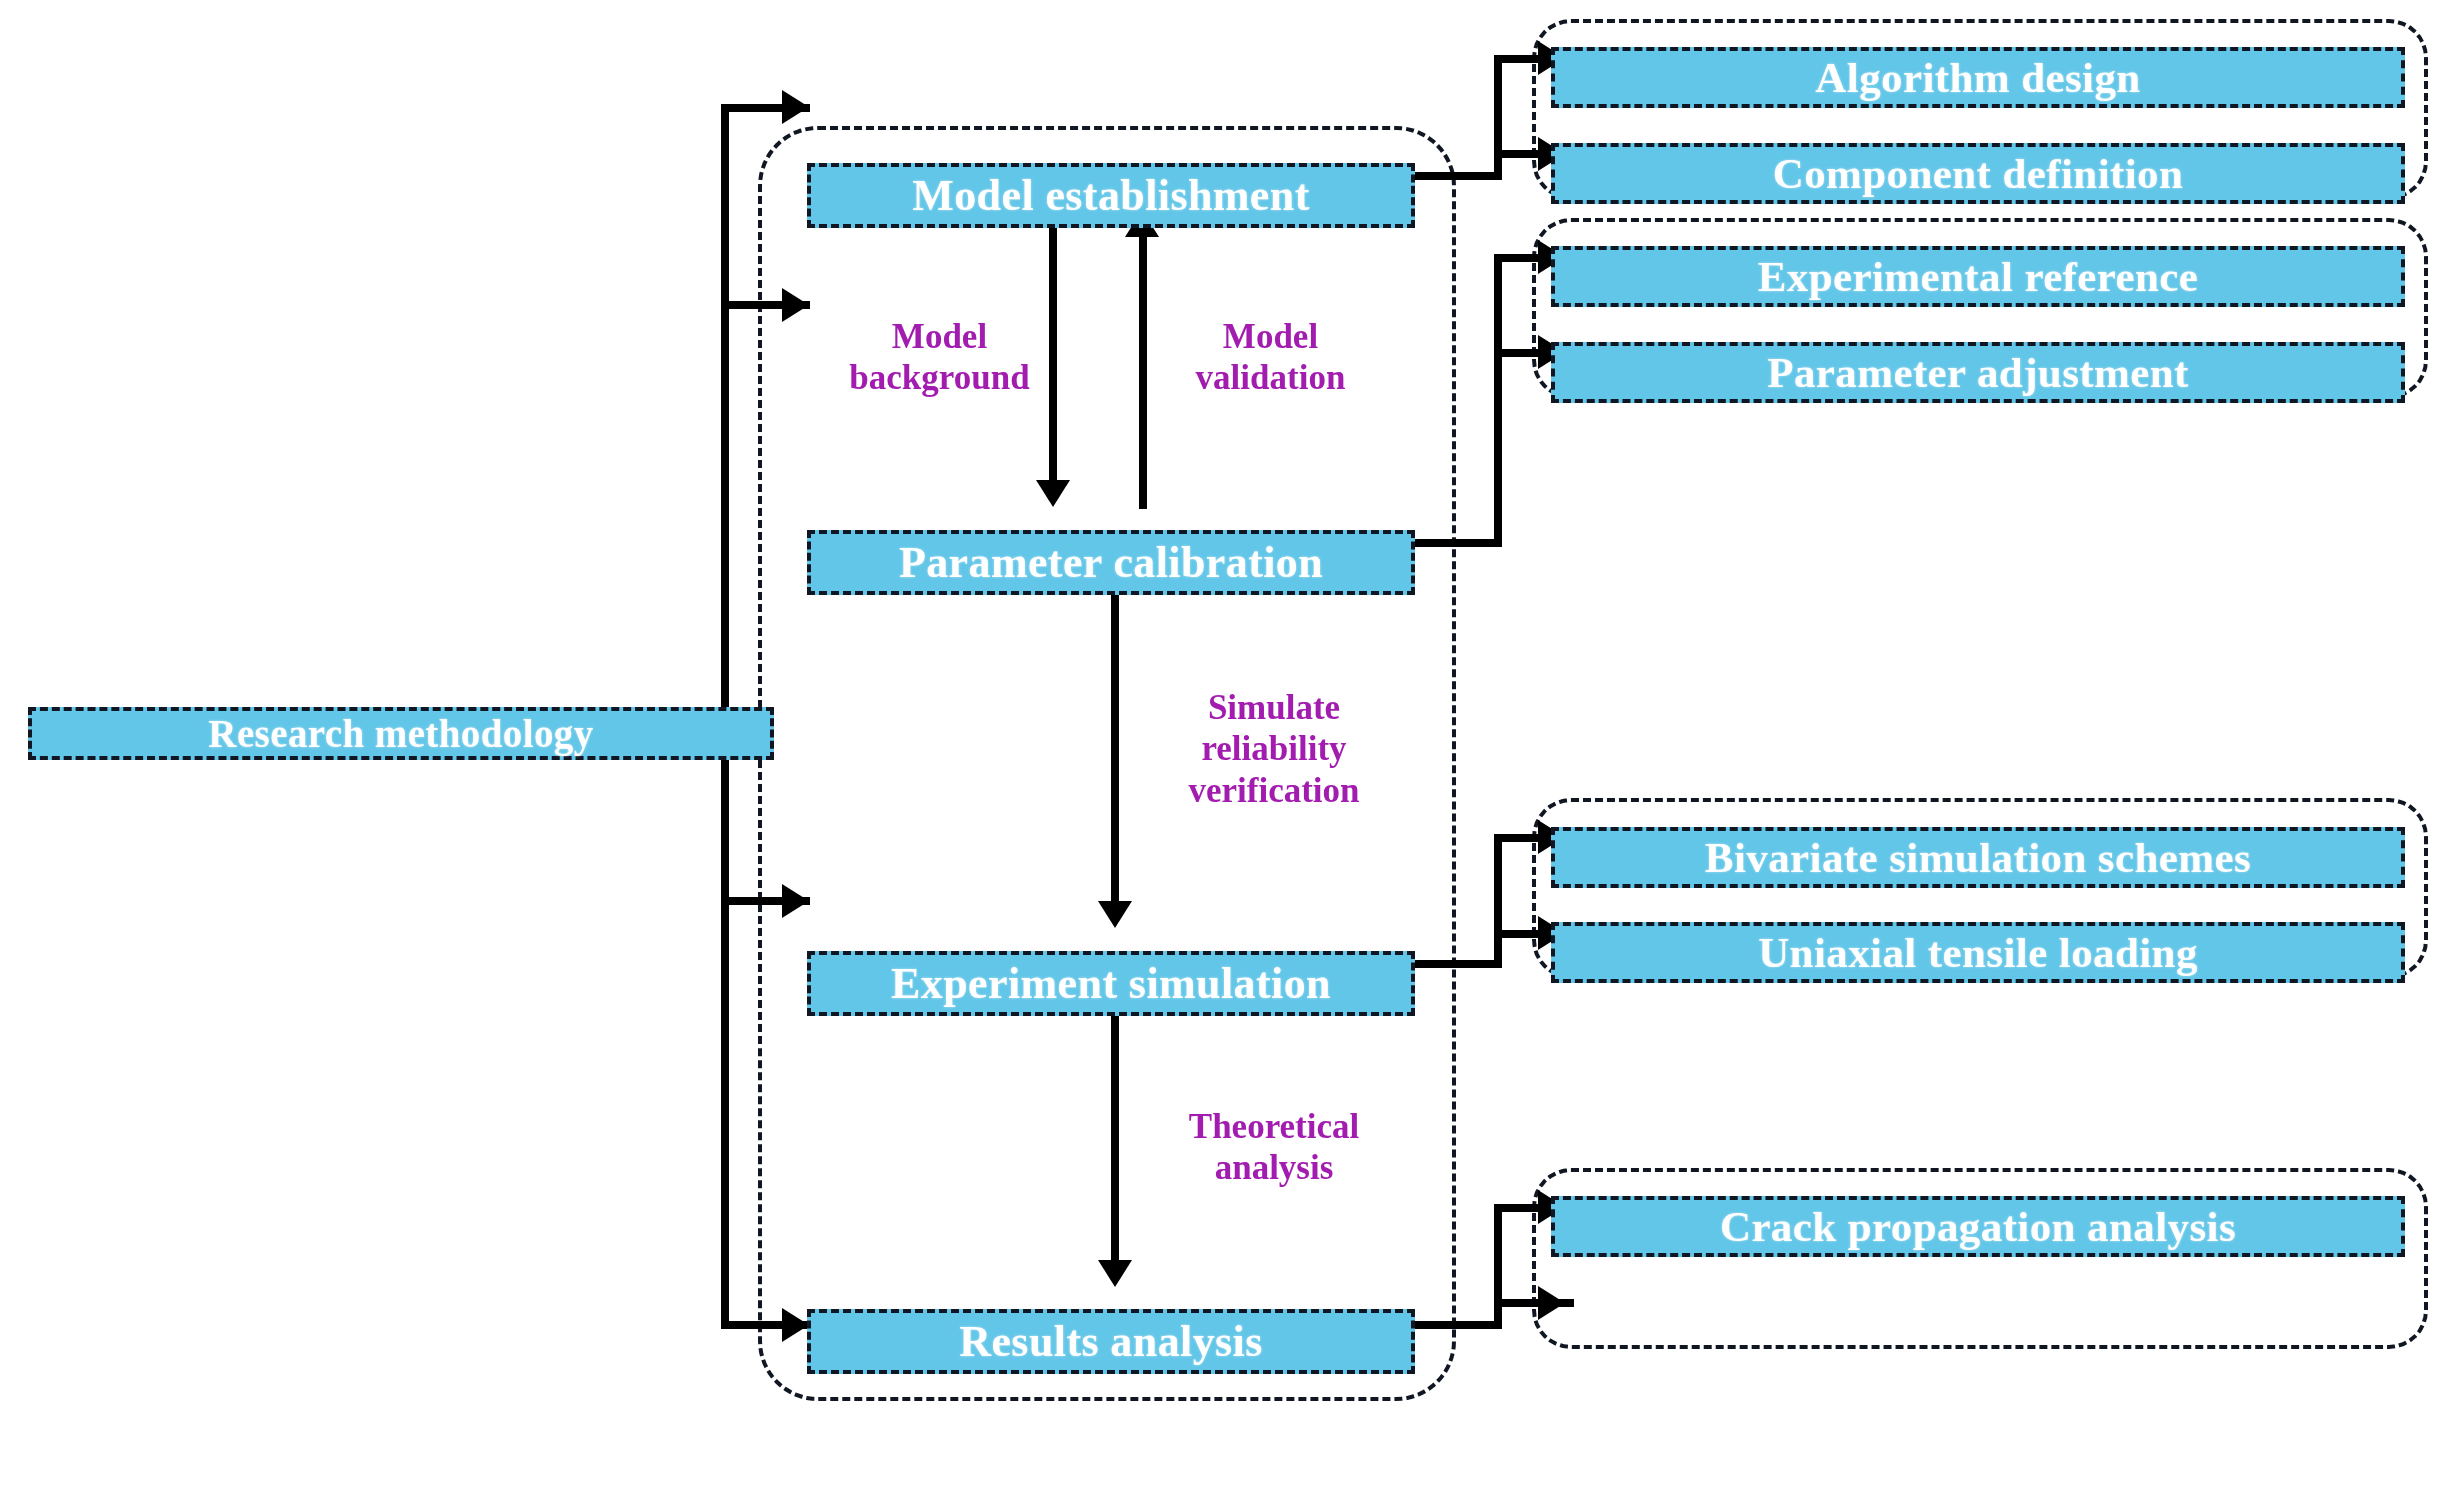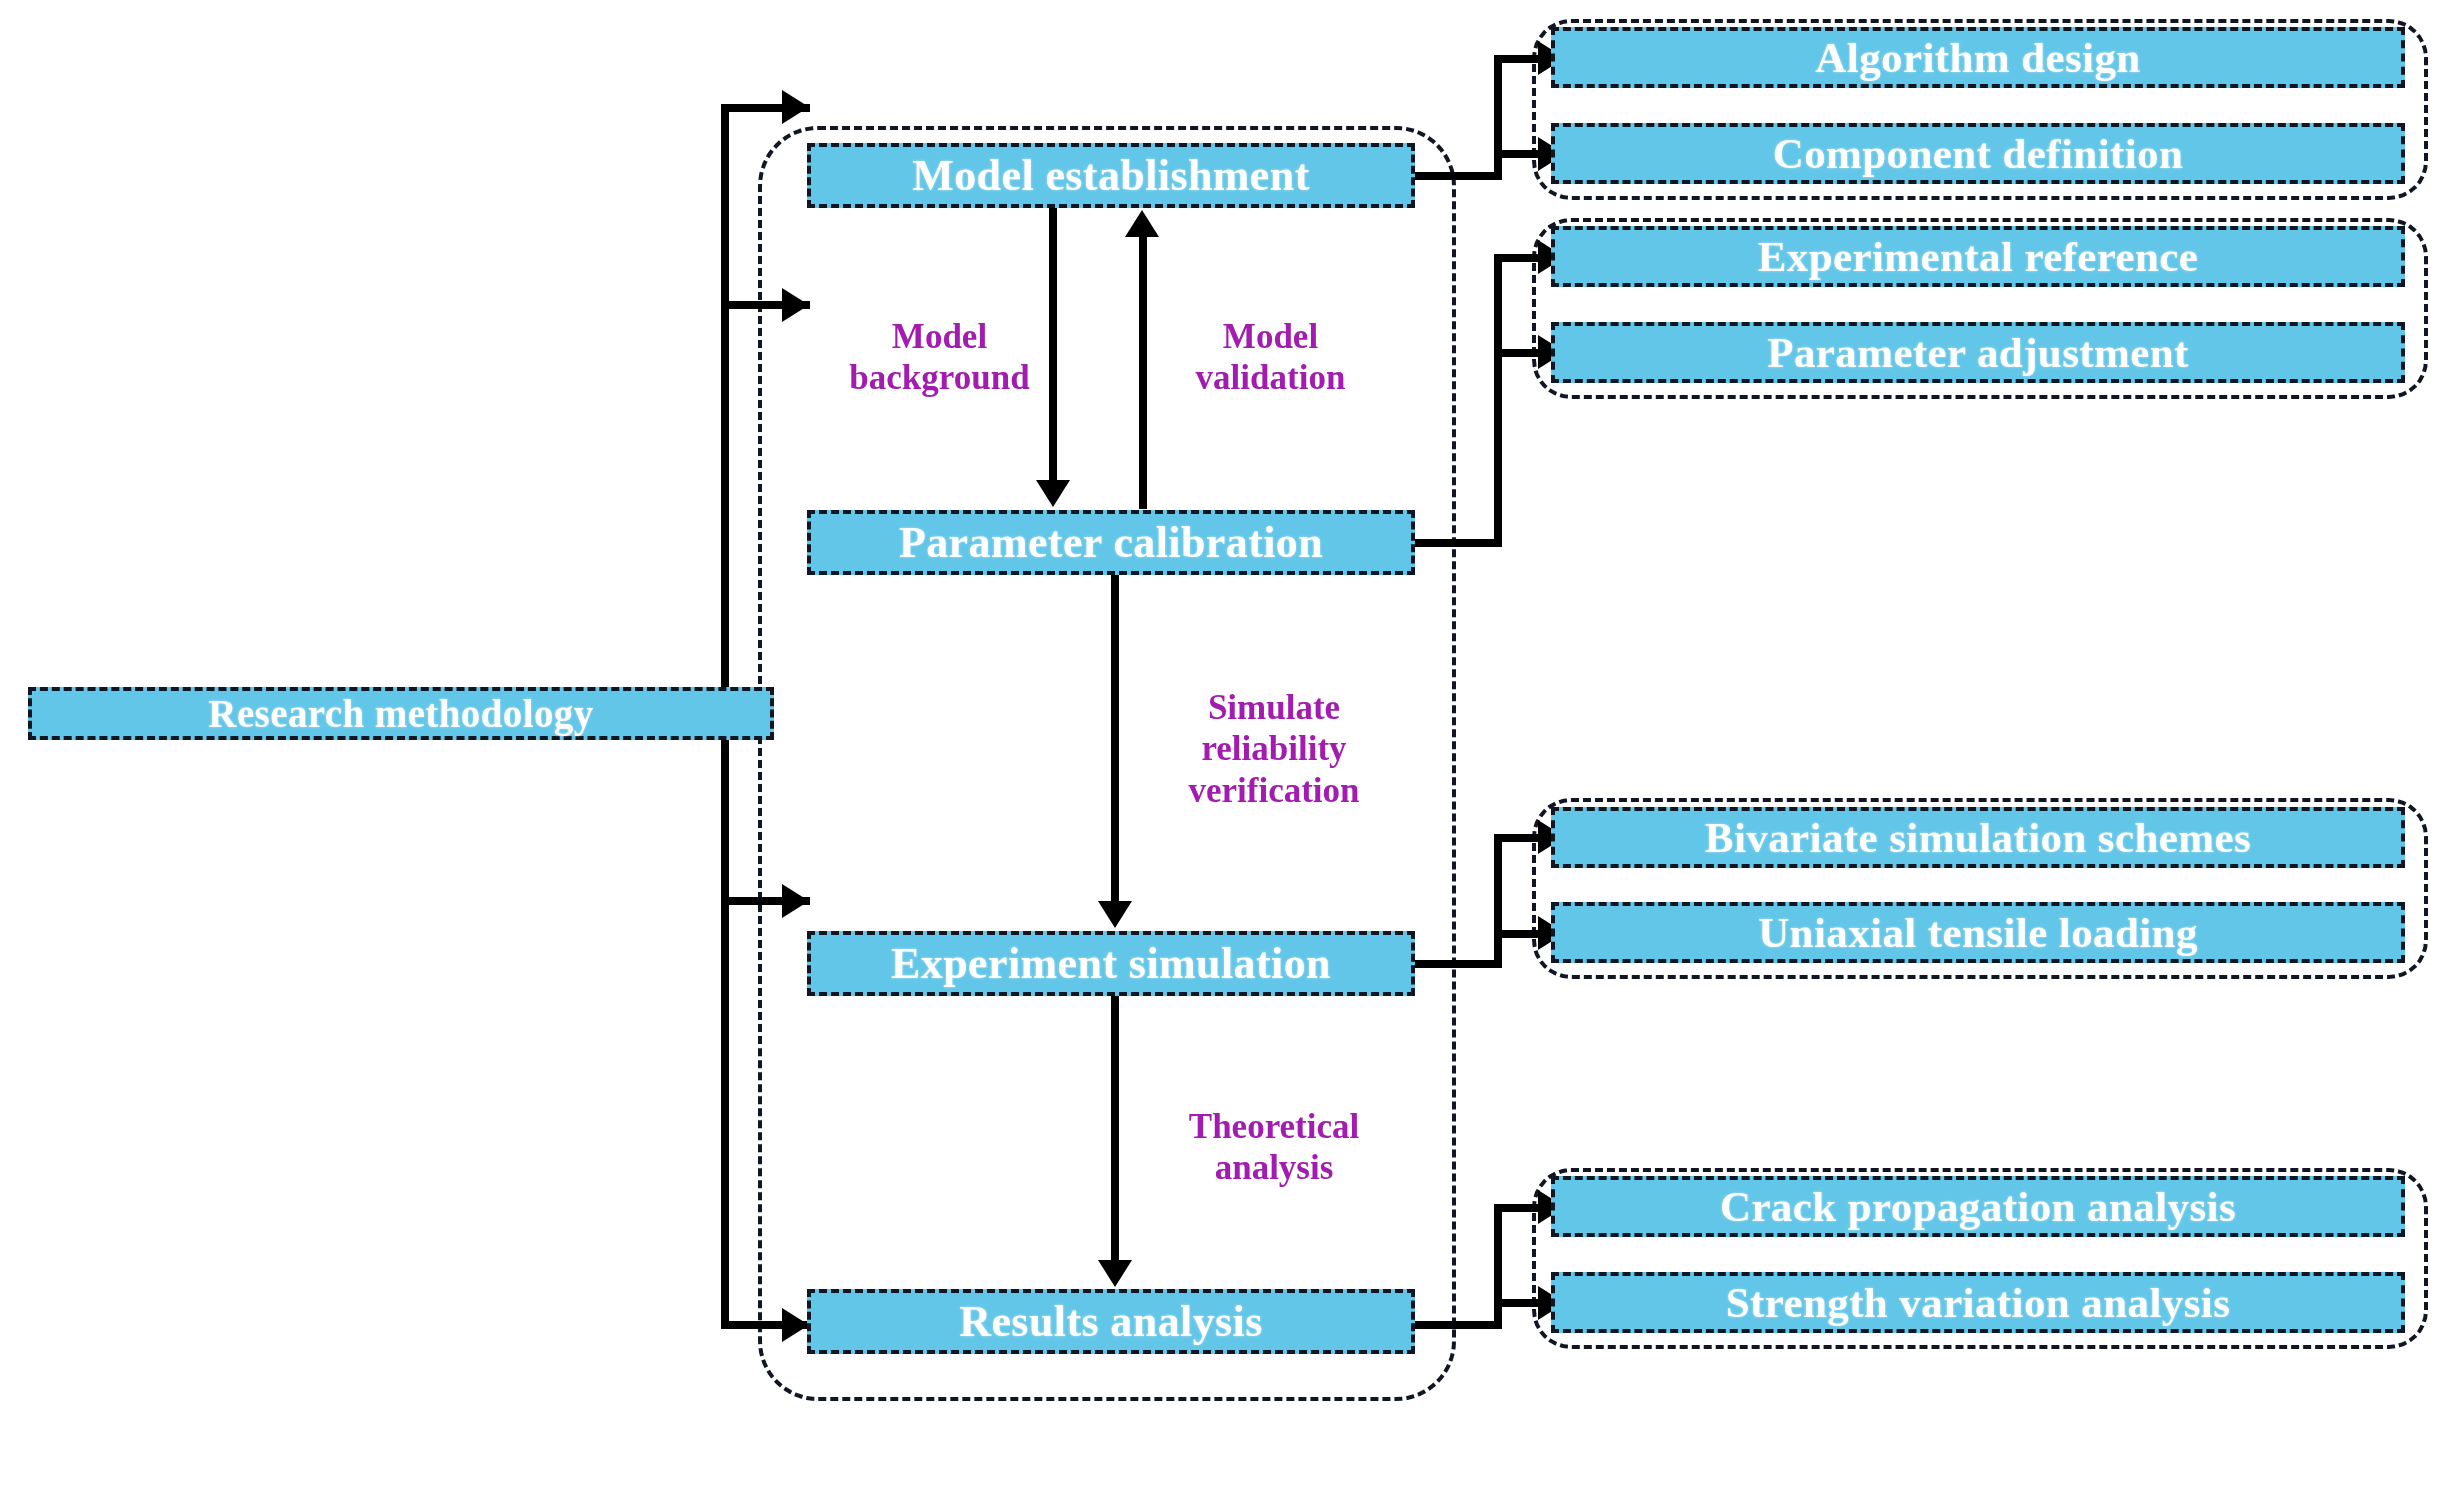--- a/index.html
+++ b/index.html
@@ -16,20 +16,21 @@
     background:#62C6E8;
     border:4.3px dashed #111722;
     box-sizing:border-box;
     display:flex;align-items:center;justify-content:center;
     color:#ffffff;
     font-weight:bold;
     letter-spacing:0.4px;
     text-shadow:0 0 2.6px rgba(255,255,255,.55);
     white-space:nowrap;
     z-index:6;
+    margin-top:20px;
   }
   .node-label{display:block;line-height:1;}
 
   
   .group-box{
     position:absolute;
     border:4.3px dashed #111722;
     box-sizing:border-box;
     background:transparent;
     z-index:2;
@@ -194,18 +195,15 @@
   <div class="ln ln-h" style="left:1415px;top:1321px;width:87px;"></div>
   <div class="ln ln-v" style="left:1494px;top:1204px;height:125px;"></div>
   <div class="ln ln-h" style="left:1494px;top:1204px;width:80px;"></div>
   <div class="arw-r" style="left:1538px;top:1190px;"></div>
   <div class="ln ln-h" style="left:1494px;top:1299px;width:80px;"></div>
   <div class="arw-r" style="left:1538px;top:1286px;"></div>
 
   <div class="node" style="left:1551px;top:1176px;width:854px;height:61px;font-size:43px;">
     <span class="node-label">Crack propagation analysis</span>
   </div>
-  <div class="node" style="left:1551px;top:1272px;width:854px;height:61px;font-size:43px;">
-    <span class="node-label">Strength variation analysis</span>
-  </div>
 
 </div>
 
 
 </body></html>

